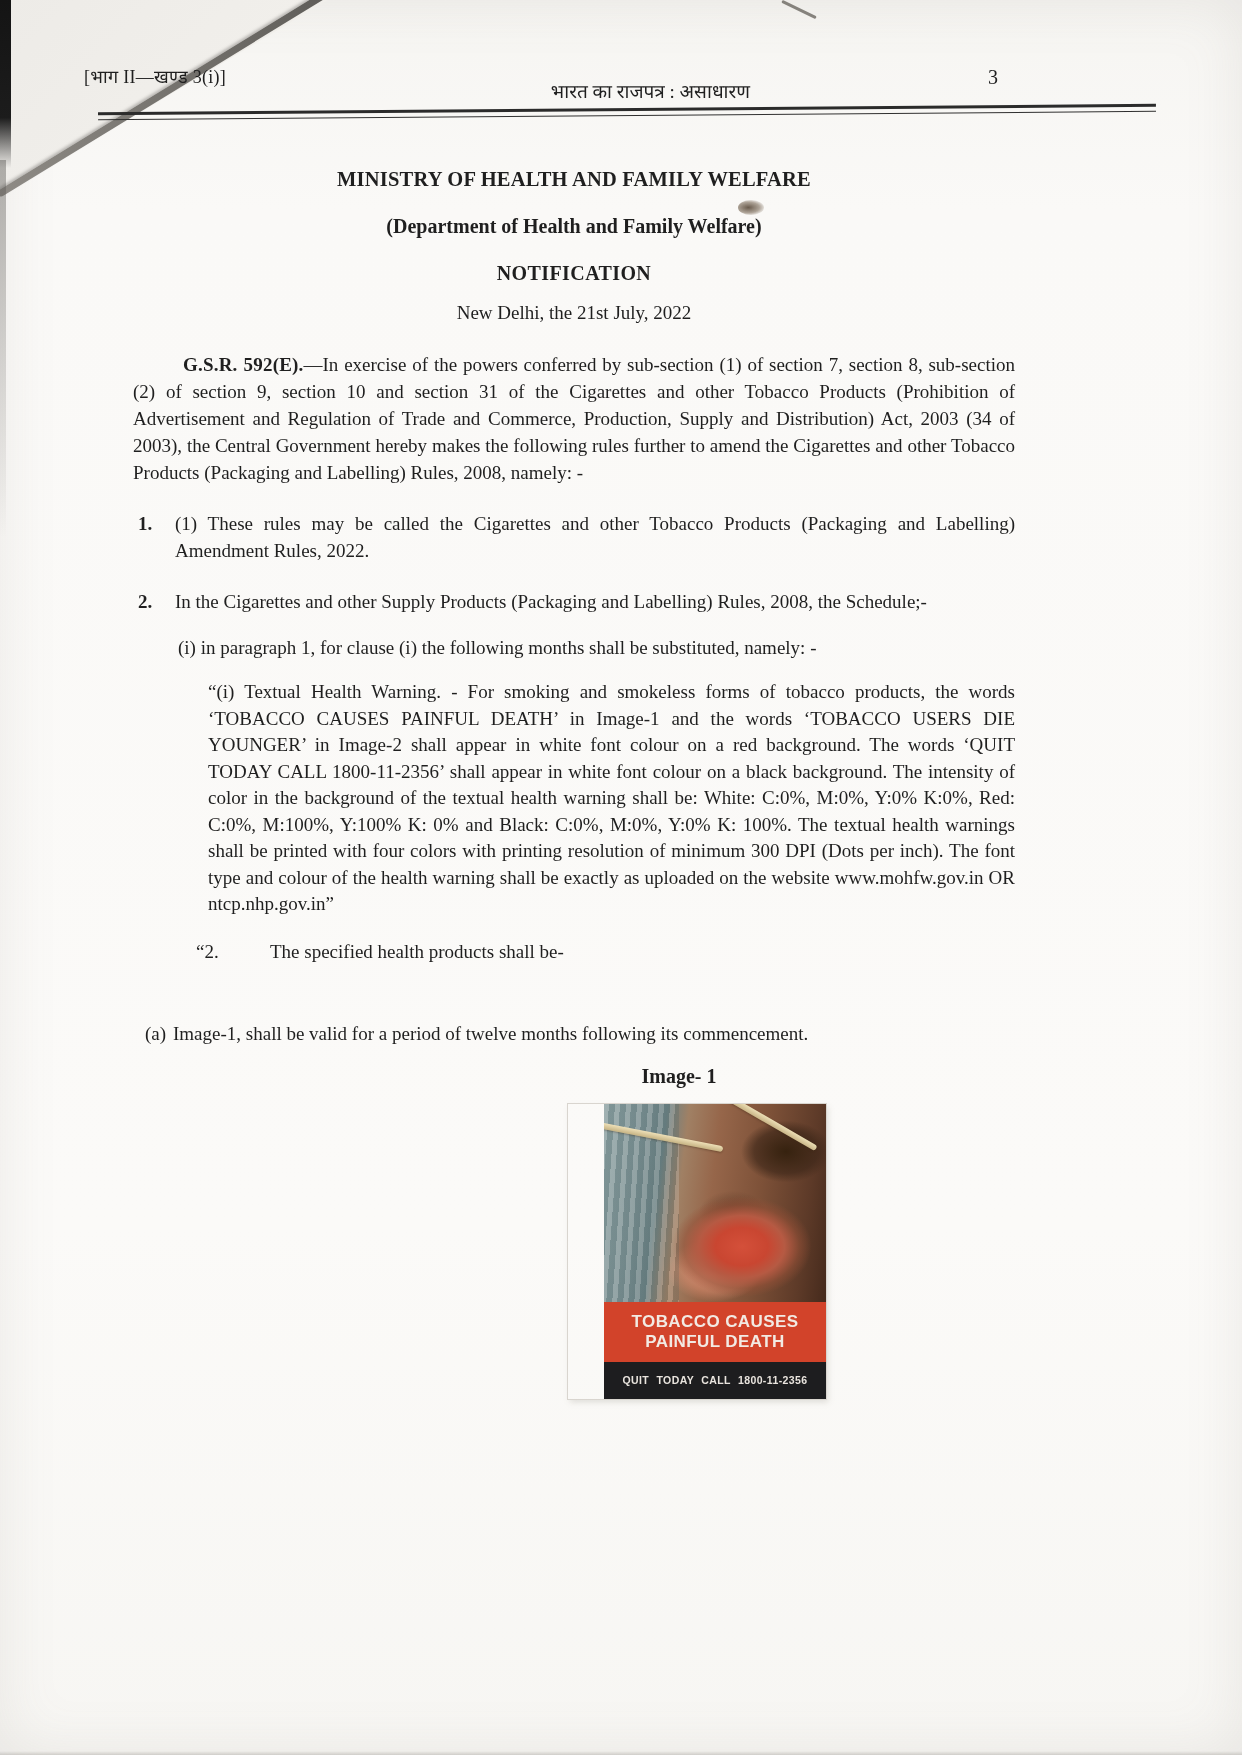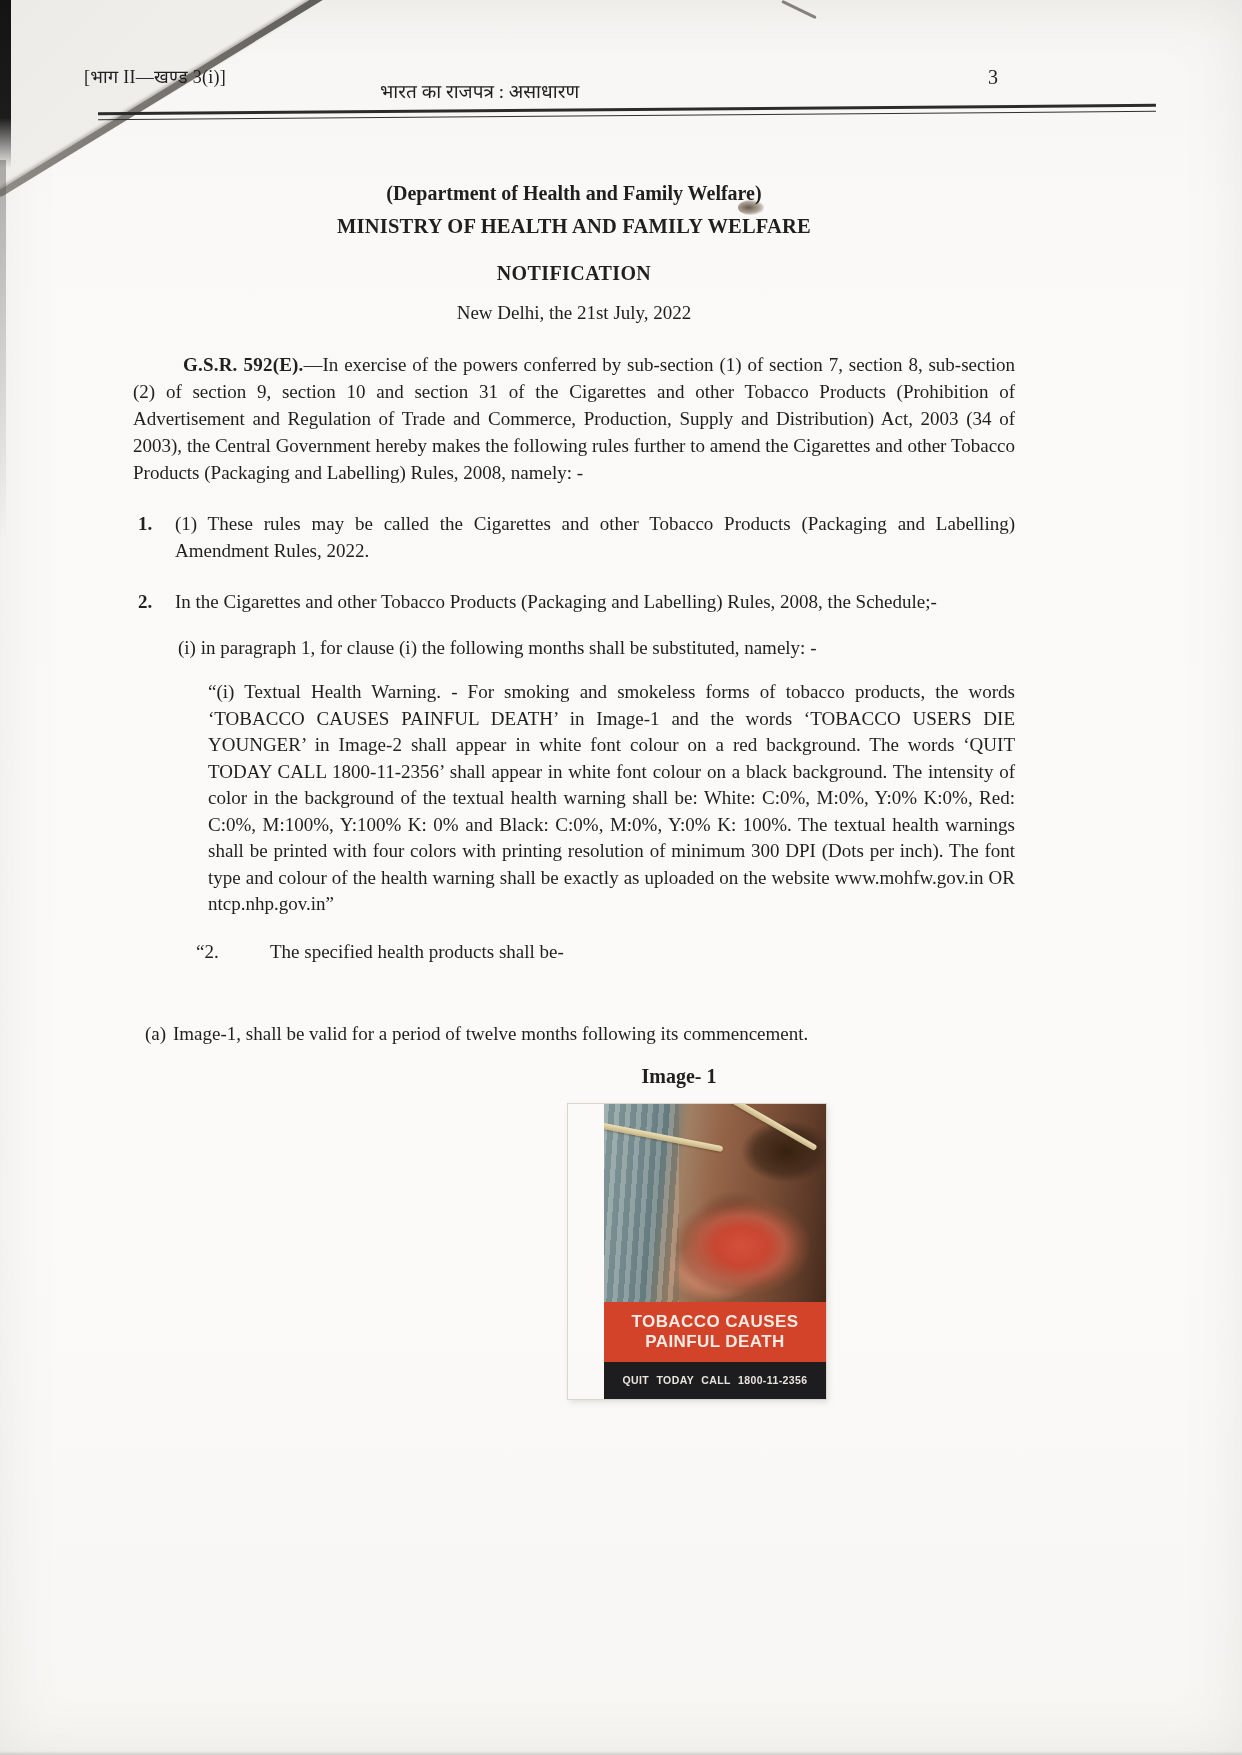--- a/index.html
+++ b/index.html
@@ -26,21 +26,21 @@
     box-shadow:0 2px 3px rgba(80,78,74,0.35);}
   .corner-mark-tr{position:absolute;left:780px;top:8px;width:38px;height:3px;
     background:#6a6660;transform:rotate(26deg);border-radius:2px;opacity:.8;}
   .ink-smudge{position:absolute;left:738px;top:200px;width:26px;height:15px;border-radius:50%;
     background:radial-gradient(ellipse at 40% 50%,rgba(90,74,58,0.9) 0%,rgba(110,92,72,0.55) 50%,rgba(120,100,80,0) 80%);
     filter:blur(0.4px);}
   .bottom-edge{position:absolute;left:0;bottom:0;width:100%;height:4px;background:linear-gradient(180deg,rgba(0,0,0,0),rgba(150,146,140,0.35));}
 
   
   .hdr-left{position:absolute;left:84px;top:64px;font-size:18px;letter-spacing:.3px;}
-  .hdr-center{position:absolute;left:380px;top:78px;width:370px;text-align:left;font-size:19px;}
+  .hdr-center{position:absolute;left:380px;top:78px;width:370px;text-align:right;font-size:19px;}
   .page-num{position:absolute;left:988px;top:66px;font-size:20px;}
   .hdr-rule{position:absolute;left:98px;top:108px;width:1058px;height:4px;
     border-top:3px solid #2b2b2b;border-bottom:1px solid #2f2f2f;
     transform:rotate(-0.45deg);}
 
   
   .content{position:absolute;left:133px;top:160px;width:882px;font-size:19px;line-height:27px;}
   .t-center{text-align:center;font-weight:bold;}
   .ministry{margin-top:6px;font-size:20.5px;letter-spacing:.2px;}
   .department{margin-top:20px;font-size:20px;}
@@ -96,36 +96,36 @@
   <div class="ink-smudge"></div>
   <div class="bottom-edge"></div>
 
   <div class="hdr-left">[भाग II—खण्ड  3(i)]</div>
   <div class="hdr-center">भारत का राजपत्र : असाधारण</div>
   <div class="page-num">3</div>
   <div class="hdr-rule"></div>
 
   <div class="content">
 
+    <div class="t-center ministry">MINISTRY OF HEALTH AND FAMILY WELFARE</div>
     <div class="t-center department">(Department of Health and Family Welfare)</div>
-    <div class="t-center ministry">MINISTRY OF HEALTH AND FAMILY WELFARE</div>
     <div class="t-center notification">NOTIFICATION</div>
     <div class="dateline">New Delhi, the 21st July, 2022</div>
 
     <p class="gsr"><b>G.S.R.  592(E).</b><span>—In exercise of the powers conferred by sub-section (1) of section 7, section 8, sub-section (2) of section 9, section 10 and section 31 of the Cigarettes and other Tobacco Products (Prohibition of Advertisement and Regulation of Trade and Commerce, Production, Supply and Distribution) Act, 2003 (34 of 2003), the Central Government hereby makes the following rules further to amend the Cigarettes and other Tobacco Products (Packaging and Labelling) Rules, 2008, namely: -</span></p>
 
     <div class="li">
       <span class="num">1.</span>
       <span class="txt">(1) These rules may be called the Cigarettes and other Tobacco Products (Packaging and Labelling) Amendment Rules, 2022.</span>
     </div>
 
 
     <div class="li">
       <span class="num">2.</span>
-      <span class="txt" style="text-align:left;">In the Cigarettes and other Tobacco Products (Packaging and Labelling) Rules, 2008, the Schedule;-</span>
+      <span class="txt" style="text-align:left;">In the Cigarettes and other Supply Products (Packaging and Labelling) Rules, 2008, the Schedule;-</span>
     </div>
 
     <div class="clause">(i) in paragraph 1, for clause (i) the following months shall be substituted, namely: -</div>
 
     <p class="quotep">“(i) Textual Health Warning. -  For smoking and smokeless forms of tobacco products, the words ‘TOBACCO CAUSES PAINFUL DEATH’ in Image-1 and the words ‘TOBACCO USERS DIE YOUNGER’ in Image-2 shall appear in white font colour on a red background. The words ‘QUIT TODAY CALL 1800-11-2356’ shall appear in white font colour on a black background. The intensity of color in the background of the textual health warning shall be: White: C:0%, M:0%, Y:0% K:0%, Red: C:0%, M:100%, Y:100% K: 0% and Black: C:0%, M:0%, Y:0% K: 100%. The textual health warnings shall be printed with four colors with printing resolution of minimum 300 DPI (Dots per inch). The font type and colour of the health warning shall be exactly as uploaded on the website www.mohfw.gov.in OR ntcp.nhp.gov.in”</p>
 
 
     <div class="quote2">
       <span class="qnum">“2.</span>
       <span>The specified health products shall be-</span>

